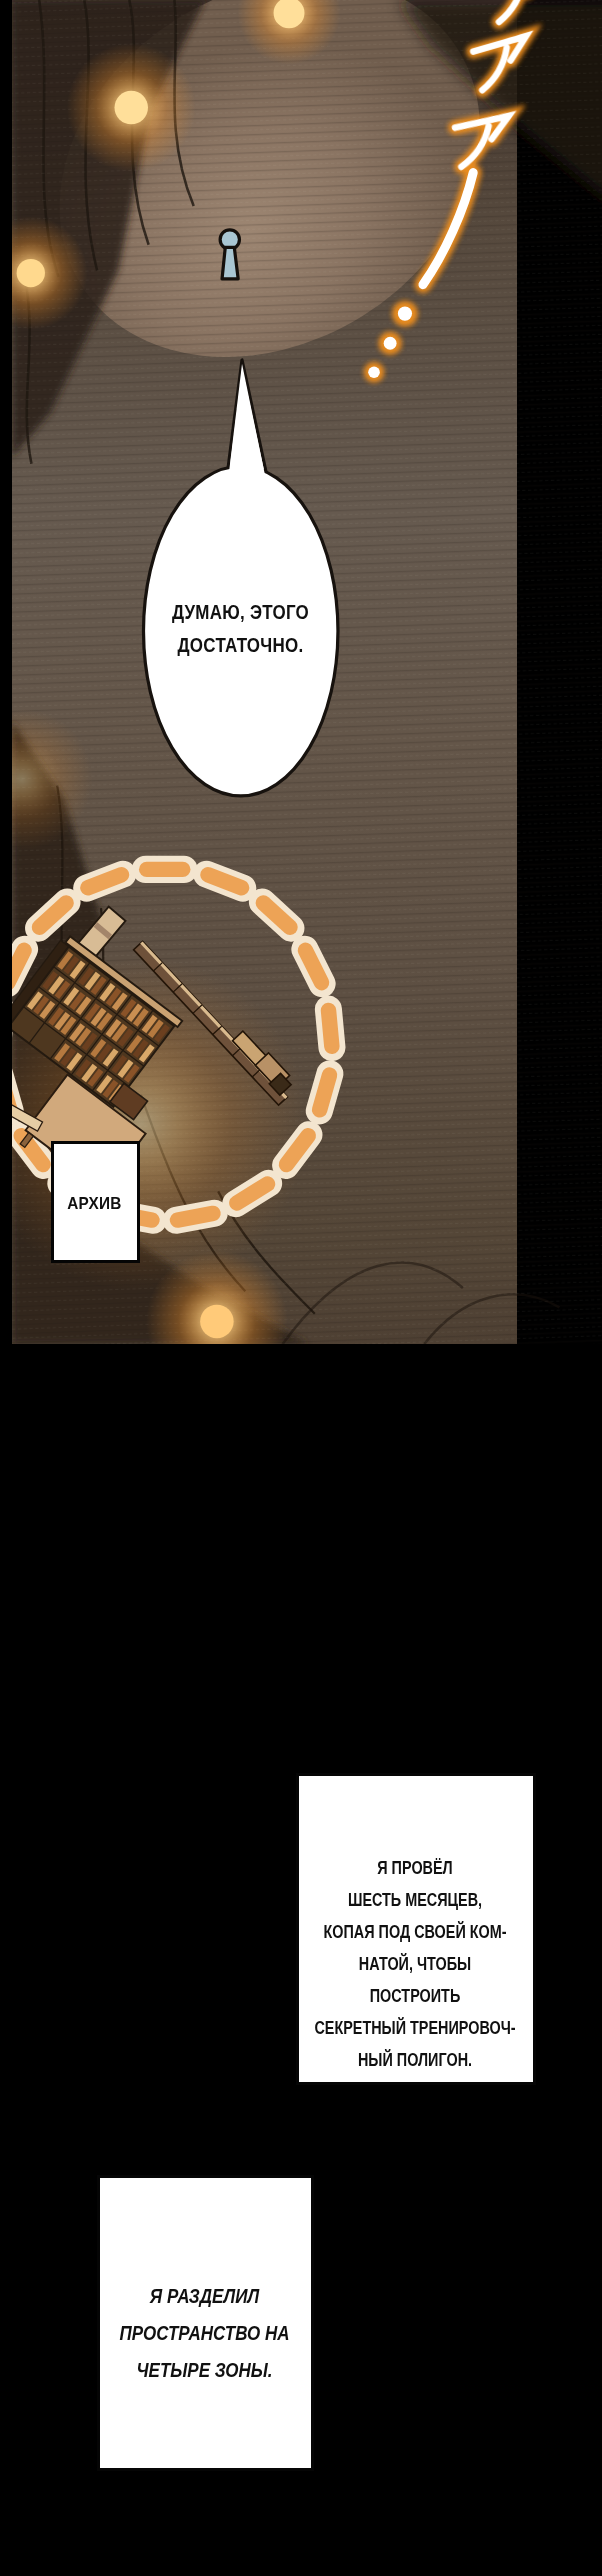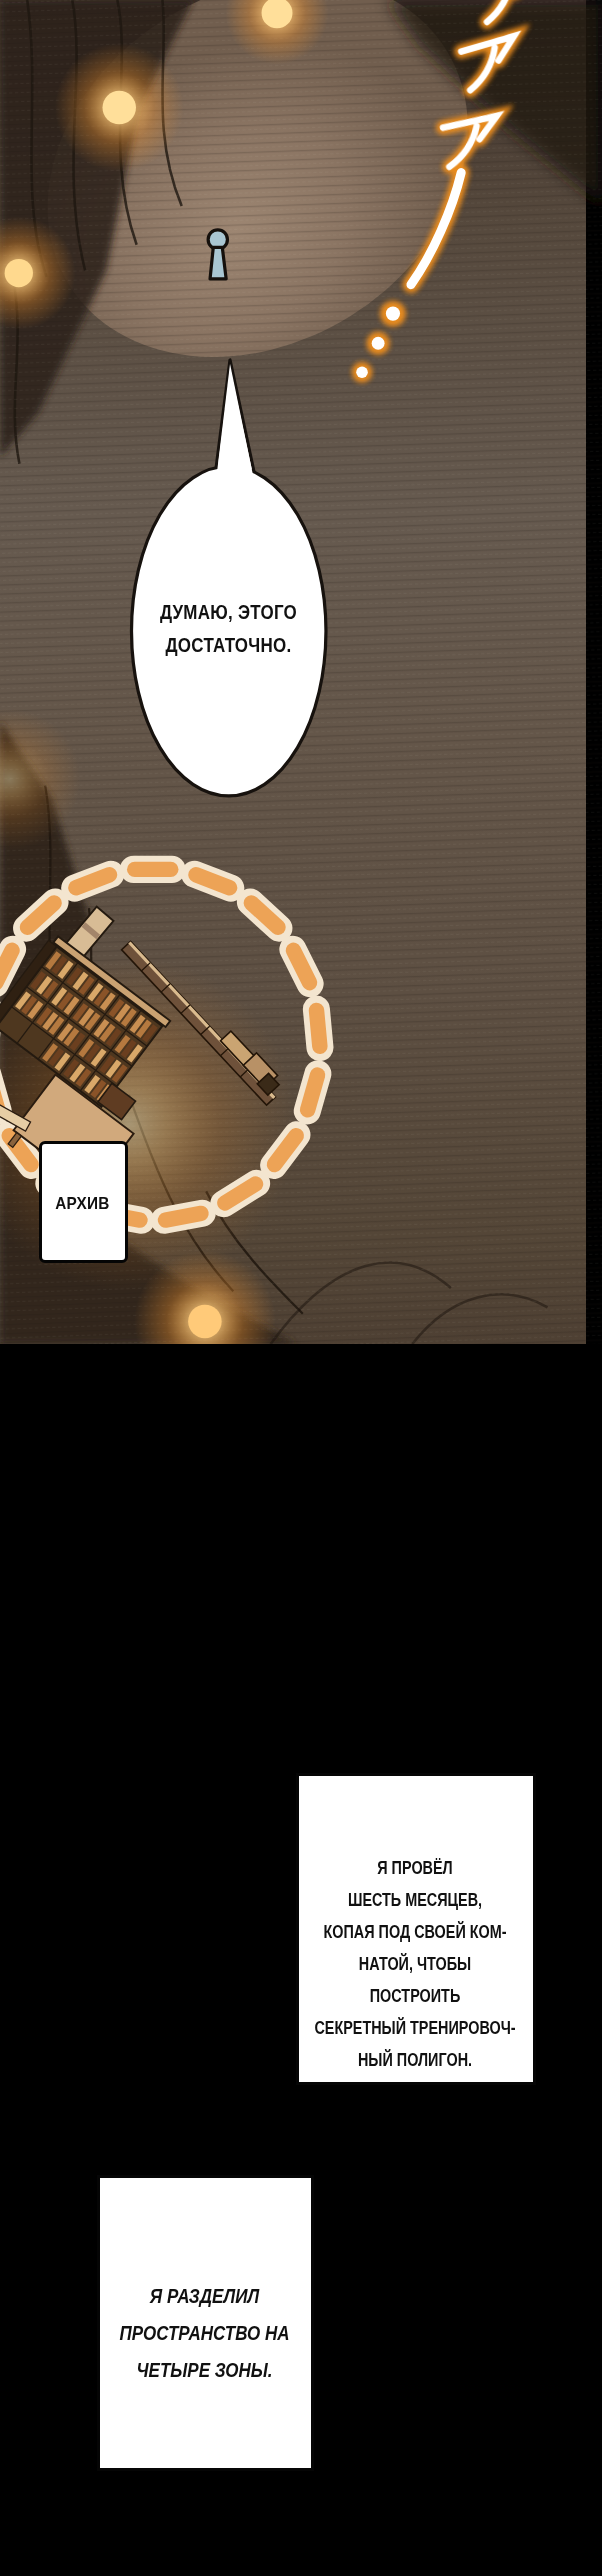--- a/index.html
+++ b/index.html
@@ -1,25 +1,25 @@
 <!DOCTYPE html>
 <html style="font-size:10.3px"><head>
 <meta charset="utf-8">
 <style>
   html,body{margin:0;padding:0;background:#000;}
   body{width:603px;height:2576px;position:relative;overflow:hidden;
        font-family:"Liberation Sans",sans-serif;}
-  #panel{position:absolute;left:0;top:0;width:586px;height:1344px;
+  #panel{position:absolute;left:12px;top:0;width:505px;height:1344px;
     background:linear-gradient(180deg,#41342c 0%,#55483c 16%,#665a4f 38%,#645649 55%,#5d4f42 74%,#544637 92%,#4e4033 100%);}
   #scene{position:absolute;left:0;top:0;}
   .txt{position:absolute;color:#111;font-weight:700;text-align:center;white-space:pre-line;}
   #bubble-text{left:132px;top:596px;width:193px;font-size:19.3px;line-height:33px;
     transform:scaleX(.88);letter-spacing:0.3px;}
   .caption{position:absolute;background:#fff;border:3.9px solid #050505;box-sizing:border-box;}
-  #archive-box{left:39px;top:1141px;width:89px;height:122px;border-radius:6px;}
+  #archive-box{left:39px;top:1141px;width:89px;height:122px;}
   #archive-box .txt{position:absolute;left:0;top:50px;width:81px;font-size:16.7px;letter-spacing:0.3px;transform:scaleX(.92);}
   #caption1{left:296px;top:1773px;width:240px;height:312px;text-decoration:underline;}
   #caption1 .txt{position:absolute;left:-13px;top:76px;width:258px;font-size:18px;line-height:32px;transform:scaleX(.8);}
   #caption2{left:97px;top:2175px;width:217px;height:296px;font-style:italic;}
   #caption2 .txt{position:absolute;left:-13px;top:100px;width:235px;font-size:20px;line-height:37px;transform:scaleX(.85);}
   #gutter{position:absolute;left:0;top:1344px;width:603px;height:1232px;background:#000;}
 </style>
 </head>
 <body>
 

